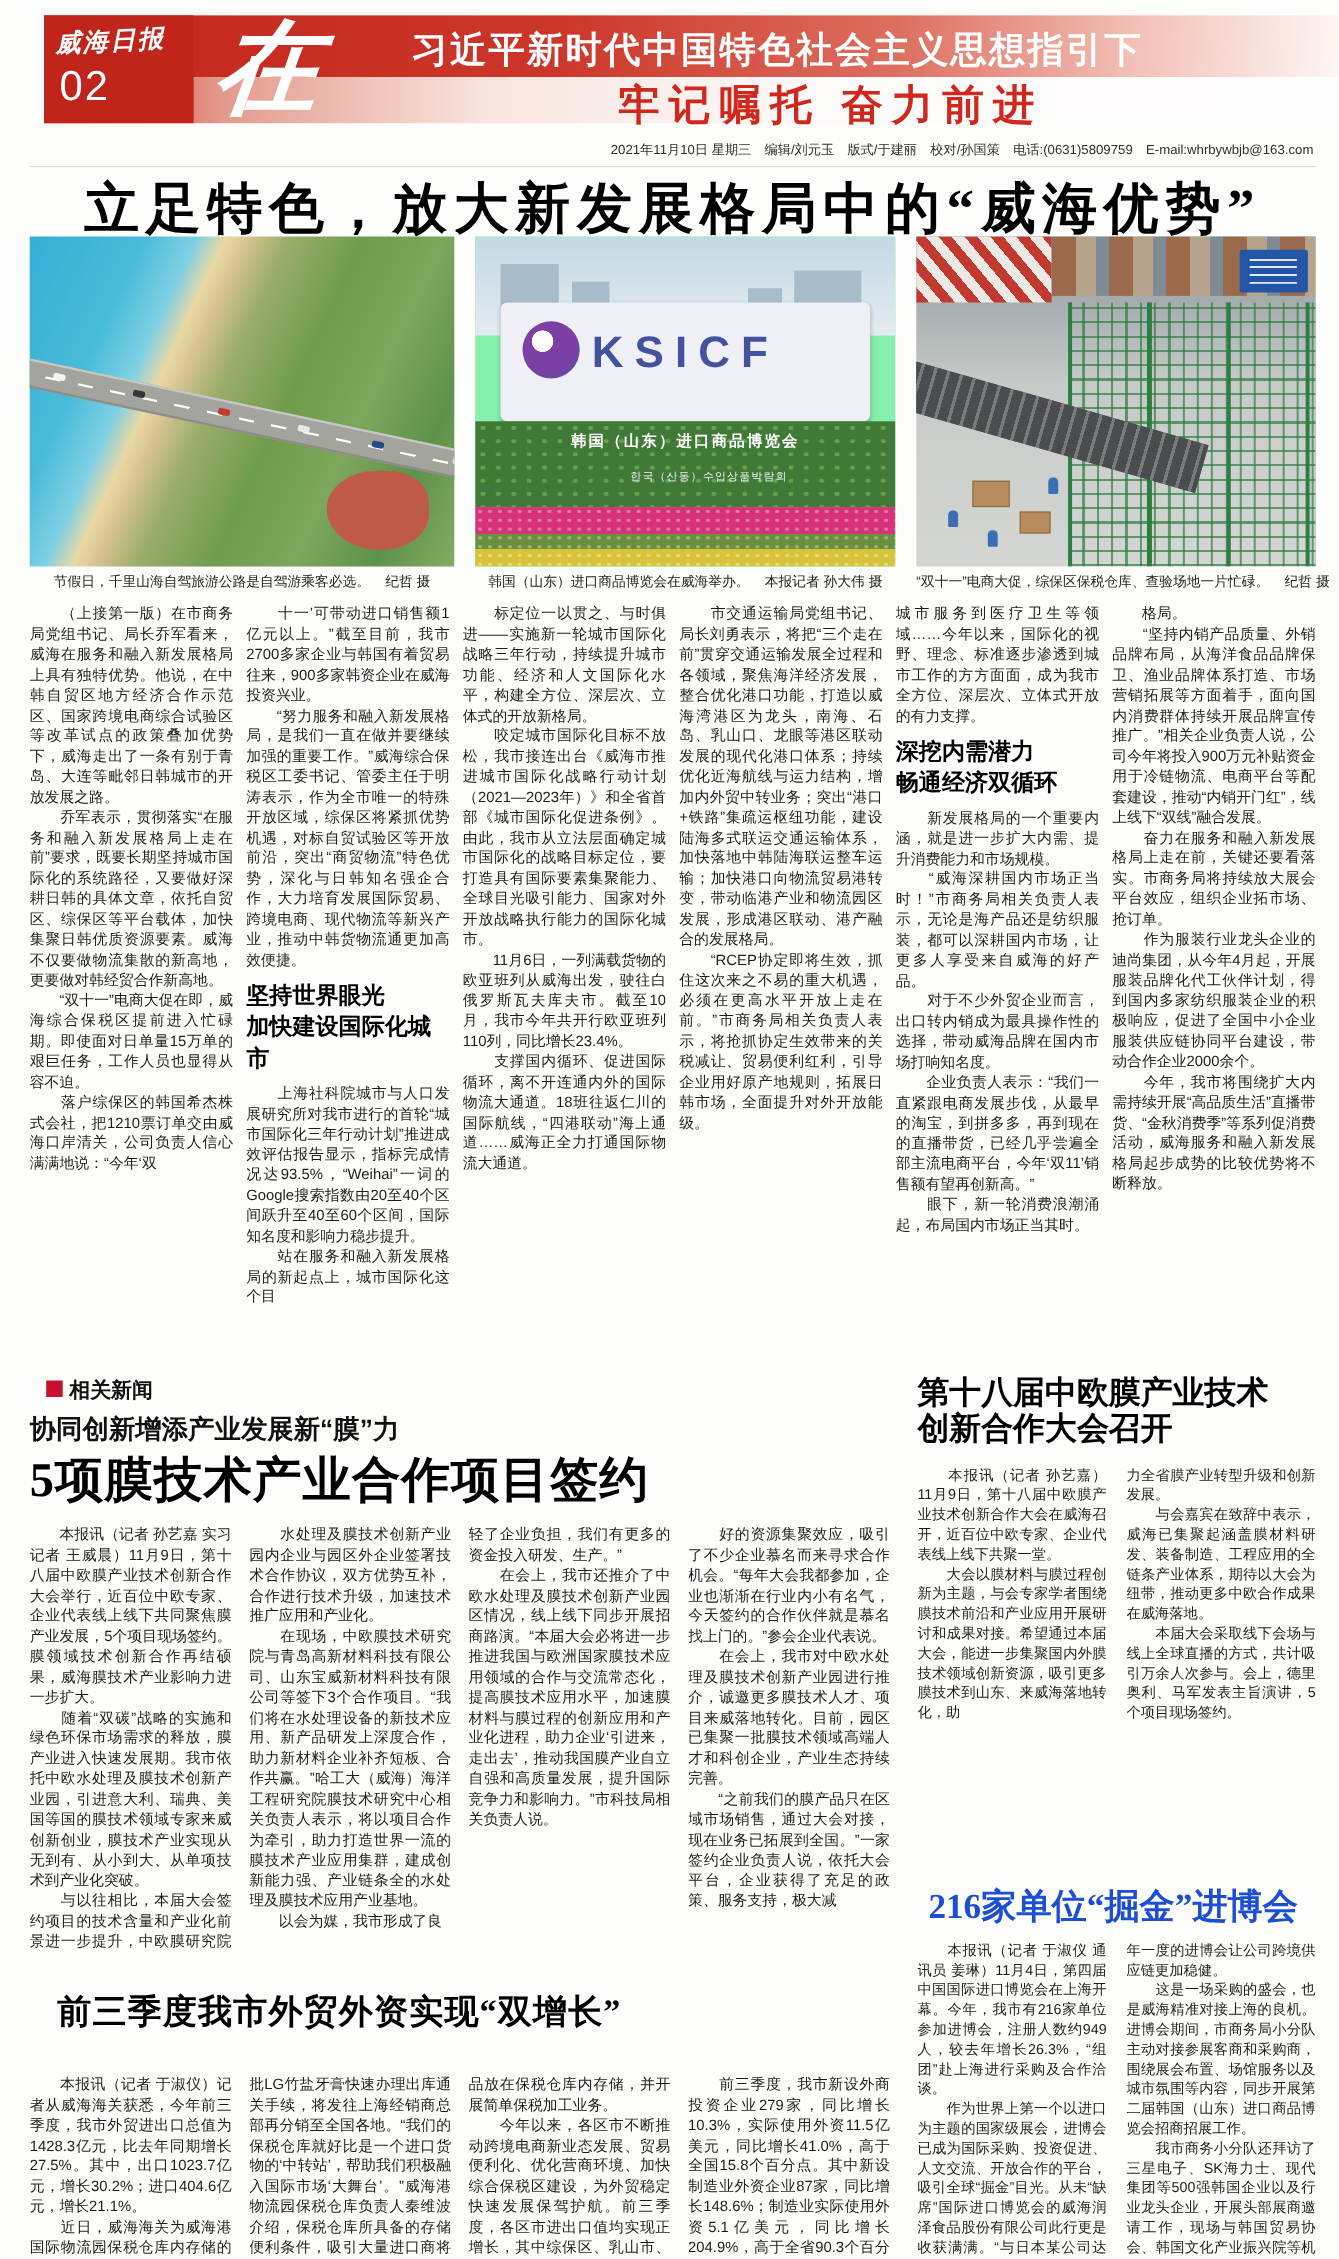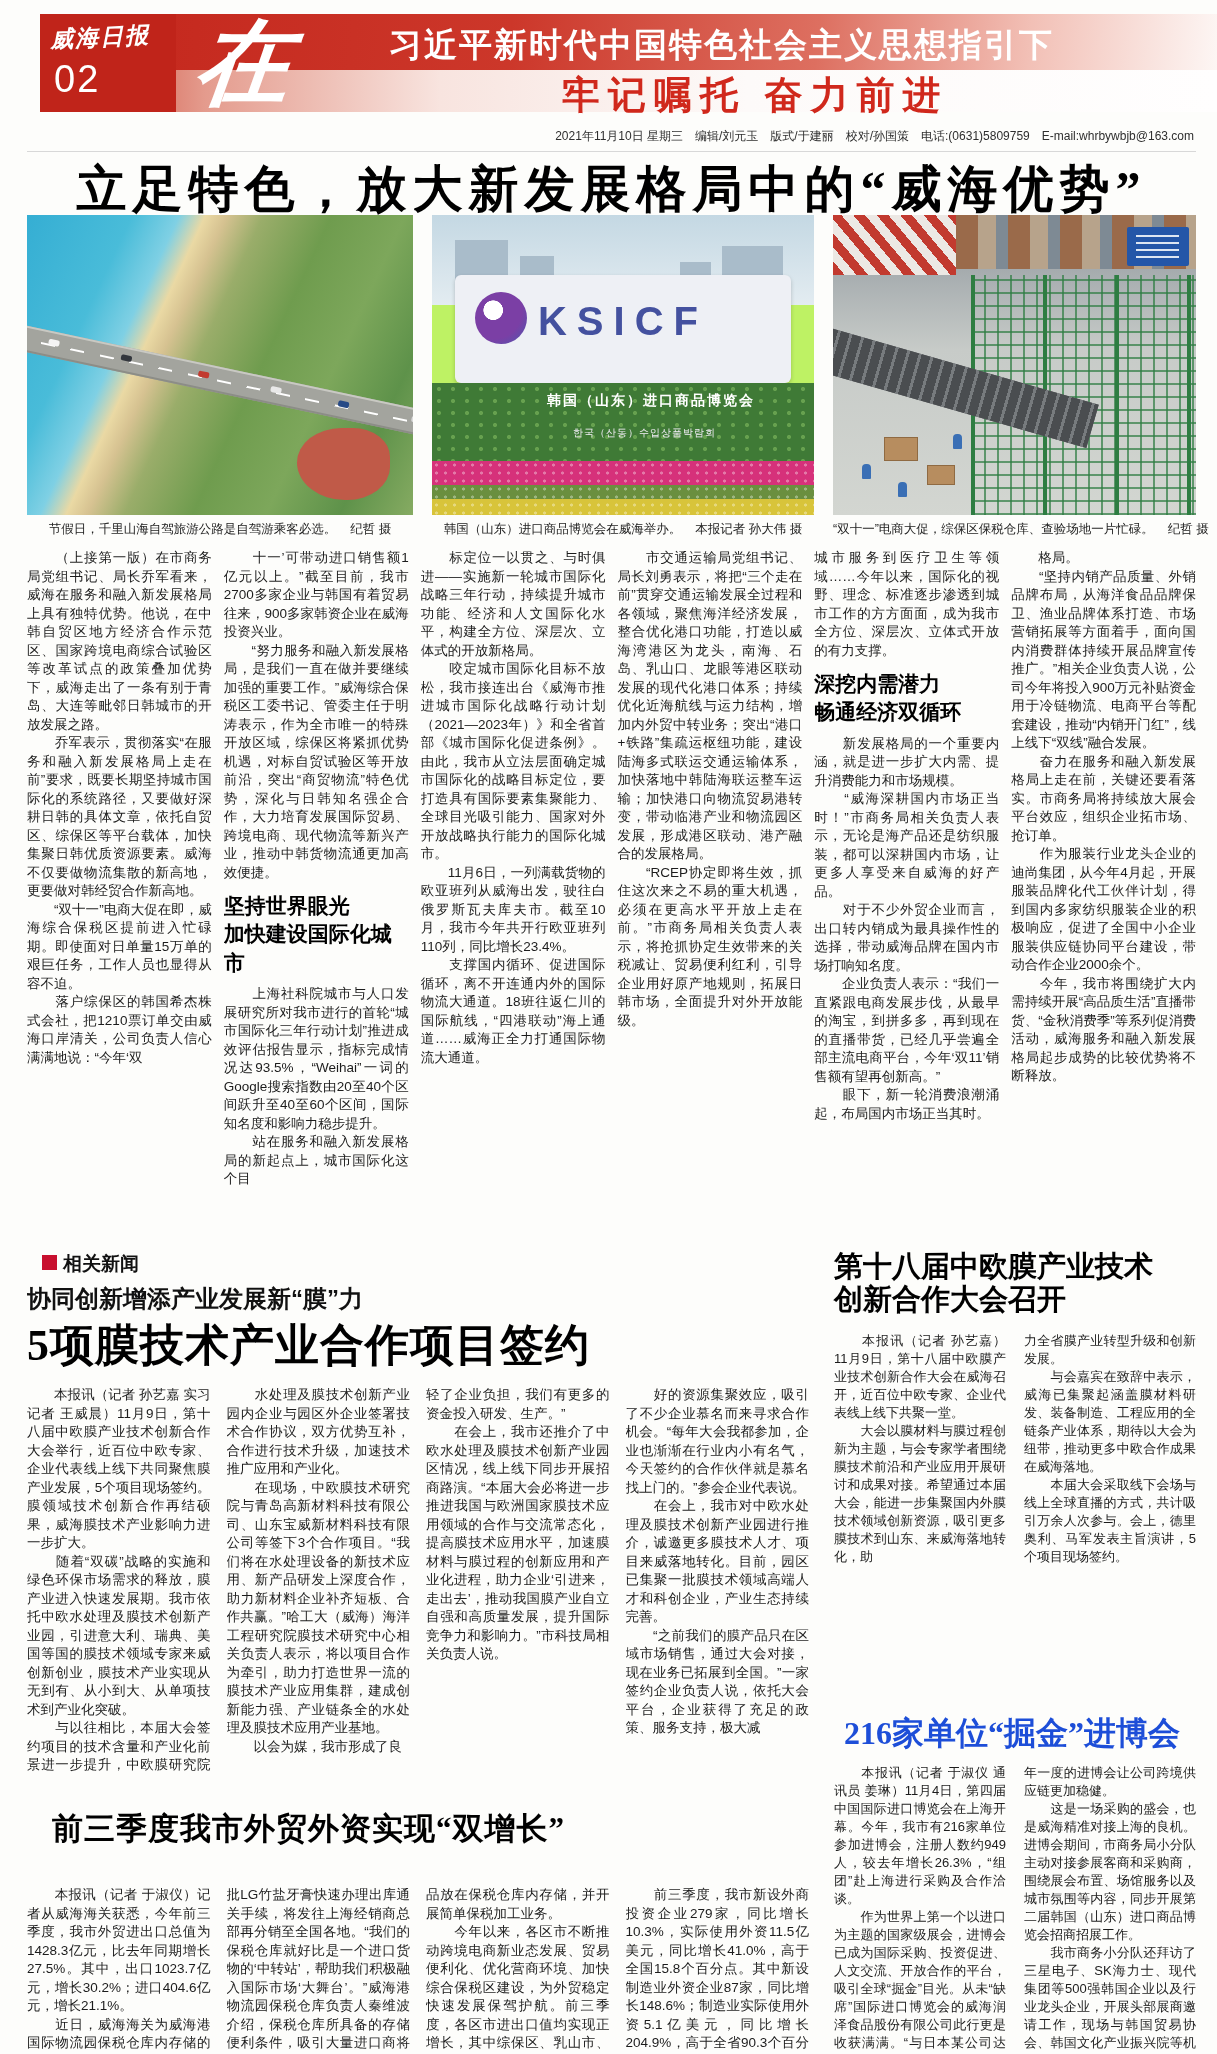--- a/index.html
+++ b/index.html
@@ -16,56 +16,56 @@
   .strip1 { left:0; top:0; width:100%; height:56px;
     background:linear-gradient(95deg,#c3251b 0%,#cc372a 40%,#dd6f60 66%,#f2c0b6 84%,#fdf6f4 100%); }
   .strip2 { left:0; top:56px; width:100%; height:42px;
     background:linear-gradient(90deg,#c8301f 0%,#e49b8d 14%,#f8e4df 34%,#fdfaf9 60%,#fffefe 100%); }
   .mast-block { left:0; top:0; width:136px; height:98px; background:#c0241a; }
   .paper-name { left:10px; top:8px; color:#fff; font-size:23px; font-weight:bold;
     font-family:"DejaVu Serif","Liberation Serif",serif; font-style:italic; transform:rotate(-3deg); letter-spacing:2px; }
   .page-num { left:14px; top:44px; color:#fff; font-size:38px; letter-spacing:2px; }
   .zai { left:156px; top:-4px; height:104px; color:#fff; font-size:94px; line-height:104px;
     font-family:"DejaVu Serif","Liberation Serif",serif; font-style:italic; font-weight:bold; transform:skewX(-6deg); }
-  .banner-line1 { left:334px; top:9px; color:#fff; font-size:33px; font-weight:bold; letter-spacing:2px; white-space:nowrap;margin-left:15px; }
+  .banner-line1 { left:334px; top:9px; color:#fff; font-size:33px; font-weight:bold; letter-spacing:2px; white-space:nowrap; }
   .banner-line2 { left:522px; top:56px; color:#d0281c; font-size:38px; font-weight:900; letter-spacing:8px; white-space:nowrap; }
 
   .dateline { left:27px; top:128px; width:1169px; height:24px; font-size:12px; color:#2e2e2e;
     text-align:right; padding-right:2px; border-bottom:1px solid #d8d8d8; white-space:nowrap; }
 
   .lead-headline { left:27px; top:156px; width:1169px; height:56px; text-align:center;
     font-family:"Liberation Serif","DejaVu Serif",serif; font-weight:bold; font-size:50px;
     letter-spacing:6px; color:#000; white-space:nowrap; }
 
   
   .photo { top:215px; height:300px; overflow:hidden; background:#ccc; }
   .photo1 { left:27px;  width:386px;
     background:linear-gradient(115deg,#35aed3 0%,#49bcd9 20%,#7fd0e4 29%,#ead9a4 34%,#d6c291 38%,#9aad6a 45%,#6f9c4e 58%,#7da75b 72%,#5e924a 86%,#86ab62 100%); }
-  .photo2 { left:432px; width:382px; background:#bef264; }
+  .photo2 { left:432px; width:382px; background:#86efac; }
   .photo3 { left:833px; width:363px;
     background:linear-gradient(180deg,#8e9499 0%,#aab0b2 22%,#c7cbc8 45%,#d3d6d1 100%); }
 
   .p1-road { left:-20px; top:52%; width:120%; height:26px; background:#a3a49e; transform:rotate(12deg);
     border-top:2px solid #c9c9c3; border-bottom:2px solid #8c8d87; }
   .p1-line { left:0; top:11px; width:100%; height:2px;
     background:repeating-linear-gradient(90deg,#fff 0 14px,transparent 14px 30px); }
   .p1-car { top:6px; width:11px; height:6px; border-radius:2px; }
   .p1-plaza { right:6%; bottom:5%; width:24%; height:24%; background:#c05a48; border-radius:48% 40% 46% 52%; }
 
   .p2-sky { left:0; top:0; width:100%; height:30%; background:linear-gradient(#c4d8e3,#e3ecf1); }
   .p2-bldg { background:#a9bcca; bottom:0; }
   .p2-arch { left:6%; top:20%; width:88%; height:36%; background:#eef0f5; border-radius:6px;
     box-shadow:0 2px 4px rgba(0,0,0,.2); }
   .p2-logo { left:6%; top:16%; width:52px; height:52px; border-radius:50%;
     background:radial-gradient(circle at 35% 35%, #fff 0 20%, #7b3fa5 21% 60%, #4a57b0 100%); }
   .p2-ksicf { left:0; top:22%; width:100%; text-align:center; font-size:40px; font-weight:900;
     color:#44519f; letter-spacing:10px; }
   .p2-hedge { left:0; top:56%; width:100%; height:26%; background:#3f7a36;
     background-image:radial-gradient(#67a14f 2px, transparent 2.5px); background-size:14px 12px; }
-  .p2-cn { left:0; top:12%; width:100%; text-align:center; color:#fff; font-size:14px; font-weight:bold; letter-spacing:2px;margin-left:28px; }
+  .p2-cn { left:0; top:12%; width:100%; text-align:center; color:#fff; font-size:14px; font-weight:bold; letter-spacing:2px; }
   .p2-kr { left:0; top:55%; width:100%; text-align:center; color:#f3eef7; font-size:10px; letter-spacing:1px;padding-left:43px; }
   .p2-flowers { left:0; top:82%; width:100%; height:18%;
     background:linear-gradient(#d6317a 0 45%, #6a8f3f 45% 70%, #d8c43a 70% 100%); }
   .p2-dots { left:0; top:0; width:100%; height:100%;
     background-image:radial-gradient(rgba(255,255,255,.35) 1.5px, transparent 2px); background-size:9px 8px; }
 
   .p3-canopy { left:0; top:0; width:34%; height:20%;
     background:repeating-linear-gradient(50deg,#c23a2f 0 9px,#ece8e4 9px 18px); }
   .p3-shelf { left:34%; top:0; width:66%; height:18%;
     background:repeating-linear-gradient(90deg,#9a6a4a 0 22px,#b7a38b 22px 40px,#7e8a94 40px 52px); }

